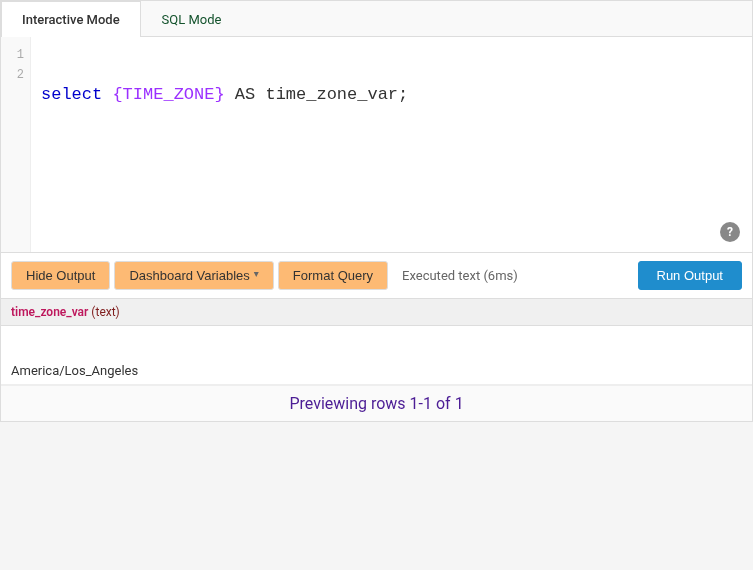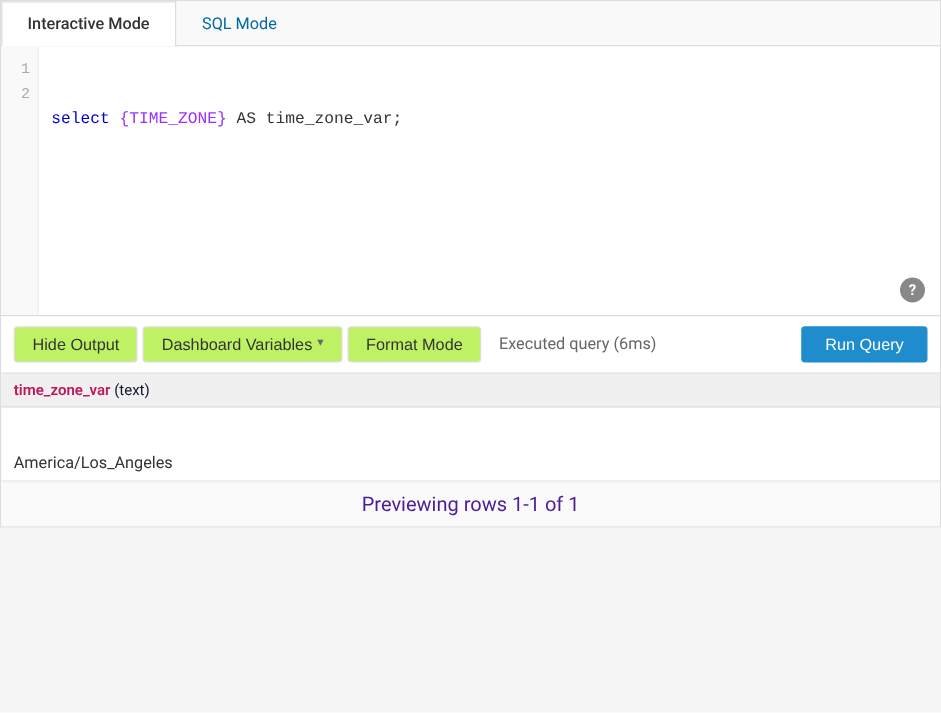--- a/index.html
+++ b/index.html
@@ -25,21 +25,21 @@
     .tabs {
       display: flex;
       border-bottom: 1px solid #ddd;
       background: #f9f9f9;
     }
 
     .tab {
       padding: 10px 20px;
       cursor: pointer;
       font-size: 13px;
-      color: #0369a1;
+      color: #14532d;
       border: 1px solid transparent;
       border-bottom: none;
       margin-bottom: -1px;
       background: transparent;
     }
 
     .tab.active {
       background: #fff;
       border-color: #ddd;
       border-bottom-color: #fff;
@@ -73,21 +73,21 @@
 
     .line-number {
       line-height: 20px;
       min-height: 20px;
     }
 
     .editor-content {
       flex: 1;
       padding: 8px 10px;
       font-family: 'Courier New', Consolas, monospace;
-      font-size: 13px;
+      font-size: 17px;
       line-height: 20px;
       white-space: pre;
       overflow: auto;
     }
 
     .code-line {
       display: block;
       min-height: 20px;
     }
 
@@ -120,21 +120,21 @@
       padding: 8px 10px;
       background: #fff;
       border-bottom: 1px solid #ddd;
       gap: 4px;
     }
 
     .btn {
       padding: 6px 14px;
       border: 1px solid #ddd;
       border-radius: 3px;
-      background: #bef264;
+      background: #fdba74;
       color: #333;
       font-size: 13px;
       cursor: pointer;
     }
 
     .btn-primary {
       background: #1f8dcd;
       color: white;
       border-color: #1f8dcd;
       font-weight: 500;
@@ -173,21 +173,21 @@
       font-size: 12px;
       color: #555;
     }
 
     .results-header span.col-name {
       font-weight: 600;
       color: #be185d;
     }
 
     .results-header span.col-type {
-      color: #0f172a;
+      color: #7f1d1d;
       font-weight: normal;
     }
 
     .results-row {
       padding: 6px 10px;
       border-bottom: 1px solid #eee;
       font-size: 13px;
       color: #333;
       margin-top: 31px;
     }
@@ -222,23 +222,23 @@
     </div>
     <div class="help-icon">?</div>
   </div>
 
   <div class="toolbar">
     <button class="btn">Hide Output</button>
     <button class="btn btn-dropdown">
       <span>Dashboard Variables</span>
       <span class="chevron">▾</span>
     </button>
-    <button class="btn">Format Mode</button>
-    <span class="executed-info">Executed query (6ms)</span>
-    <button class="btn btn-primary">Run Query</button>
+    <button class="btn">Format Query</button>
+    <span class="executed-info">Executed text (6ms)</span>
+    <button class="btn btn-primary">Run Output</button>
   </div>
 
   <div class="results-area">
     <div class="results-header">
       <span class="col-name">time_zone_var</span>
       <span class="col-type">(text)</span>
     </div>
     <div class="results-row">America/Los_Angeles</div>
     <div class="results-footer">Previewing rows 1-1 of 1</div>
   </div>

